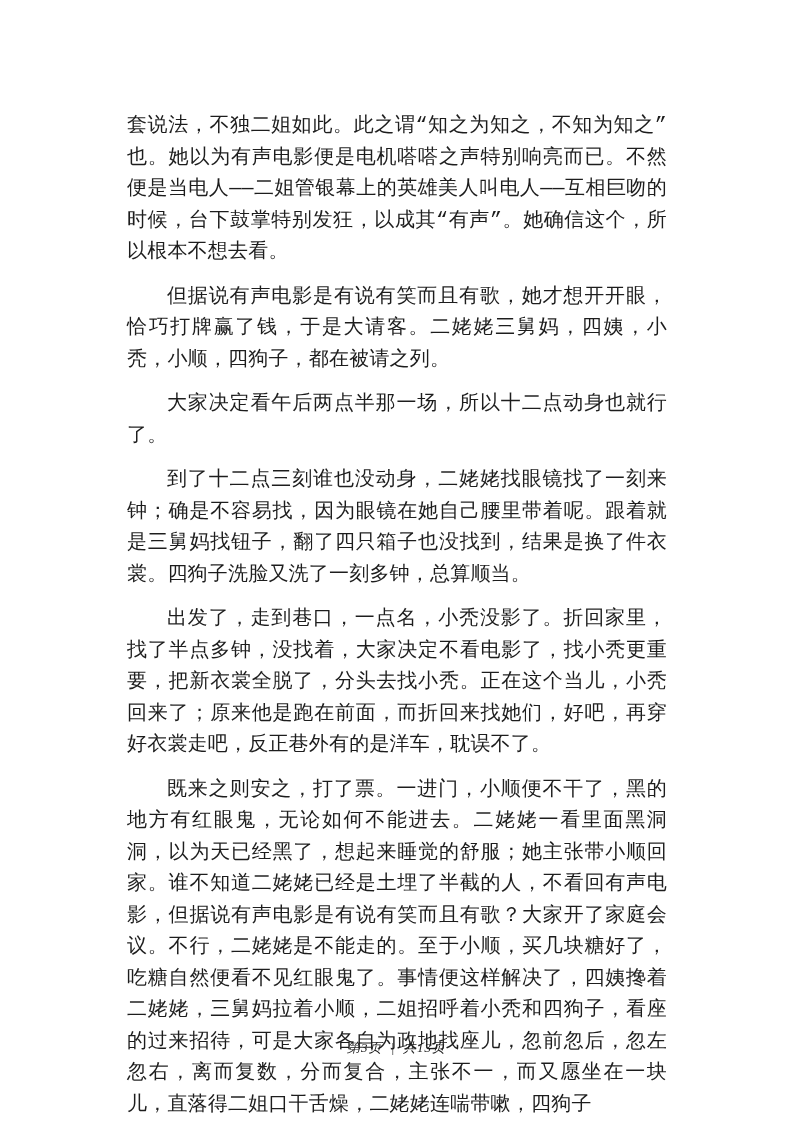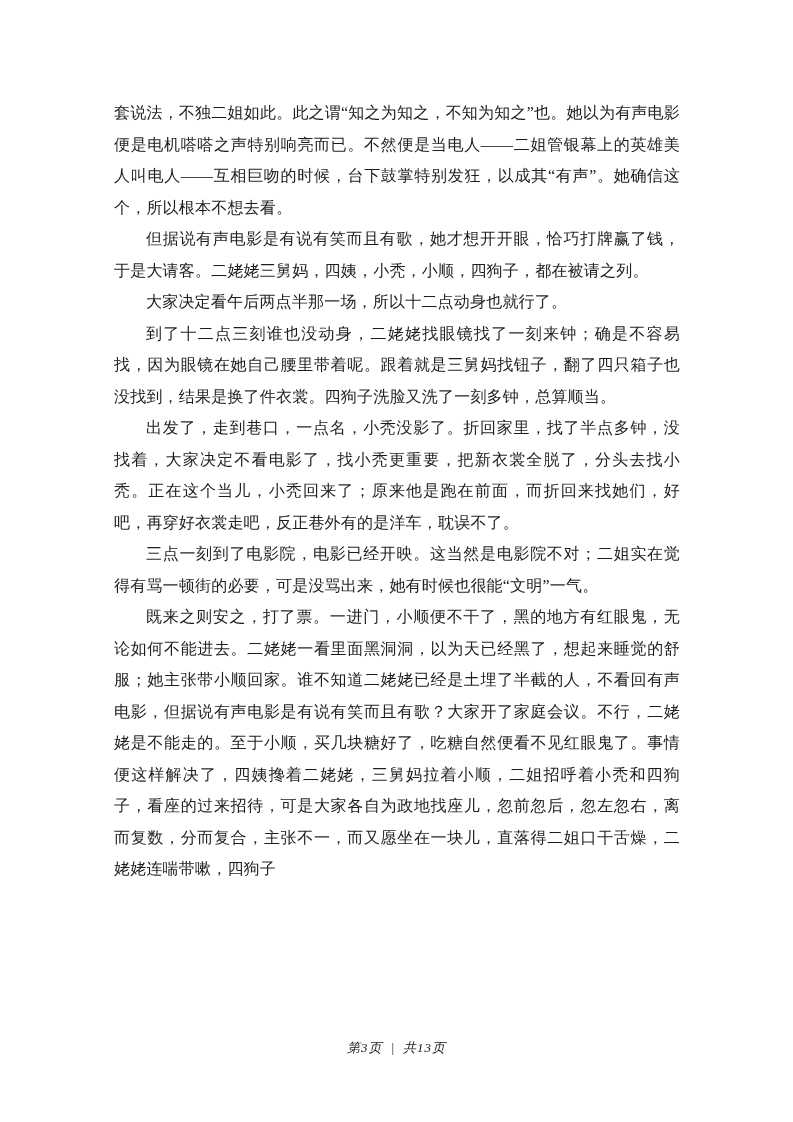--- a/index.html
+++ b/index.html
@@ -15,30 +15,31 @@
     overflow: hidden;
     font-family: "Liberation Serif", "DejaVu Serif", serif;
   }
   .text-body {
     position: absolute;
     left: 114px;
     top: 97px;
     width: 566px;
   }
   p.para {
-    margin: 0;
+    margin: 13px;
     padding: 0;
-    font-size: 16px;
+    font-size: 20px;
     line-height: 31.5px;
     color: #1d1d1d;
     text-align: justify;
     text-justify: inter-character;
     text-indent: 2em;
     letter-spacing: 0.2px;
     word-break: break-all;
+    font-family: Liberation Mono, monospace;
   }
   p.para.no-indent {
     text-indent: 0;
   }
   .page-footer {
     position: absolute;
     left: 0;
     right: 0;
     top: 1038px;
     text-align: center;
@@ -66,21 +67,20 @@
 
   <p class="para">但据说有声电影是有说有笑而且有歌，她才想开开眼，恰巧打牌赢了钱，于是大请客。二姥姥三舅妈，四姨，小秃，小顺，四狗子，都在被请之列。</p>
 
   <p class="para">大家决定看午后两点半那一场，所以十二点动身也就行了。</p>
 
   <p class="para">到了十二点三刻谁也没动身，二姥姥找眼镜找了一刻来钟；确是不容易找，因为眼镜在她自己腰里带着呢。跟着就是三舅妈找钮子，翻了四只箱子也没找到，结果是换了件衣裳。四狗子洗脸又洗了一刻多钟，总算顺当。</p>
 
   <p class="para">出发了，走到巷口，一点名，小秃没影了。折回家里，找了半点多钟，没找着，大家决定不看电影了，找小秃更重要，把新衣裳全脱了，分头去找小秃。正在这个当儿，小秃回来了；原来他是跑在前面，而折回来找她们，好吧，再穿好衣裳走吧，反正巷外有的是洋车，耽误不了。</p>
 
 
-  <p class="para">三点一刻到了电影院，电影已经开映。这当然是电影院不对；二姐实在觉得有骂一顿街的必要，可是没骂出来，她有时候也很能“文明”一气。</p>
 
   <p class="para">既来之则安之，打了票。一进门，小顺便不干了，黑的地方有红眼鬼，无论如何不能进去。二姥姥一看里面黑洞洞，以为天已经黑了，想起来睡觉的舒服；她主张带小顺回家。谁不知道二姥姥已经是土埋了半截的人，不看回有声电影，但据说有声电影是有说有笑而且有歌？大家开了家庭会议。不行，二姥姥是不能走的。至于小顺，买几块糖好了，吃糖自然便看不见红眼鬼了。事情便这样解决了，四姨搀着二姥姥，三舅妈拉着小顺，二姐招呼着小秃和四狗子，看座的过来招待，可是大家各自为政地找座儿，忽前忽后，忽左忽右，离而复数，分而复合，主张不一，而又愿坐在一块儿，直落得二姐口干舌燥，二姥姥连喘带嗽，四狗子</p>
 </div>
 
   <div class="page-footer">
     <span class="lbl">第3页</span><span class="sep">|</span><span class="lbl">共13页</span>
   </div>
 
 </div>
 

